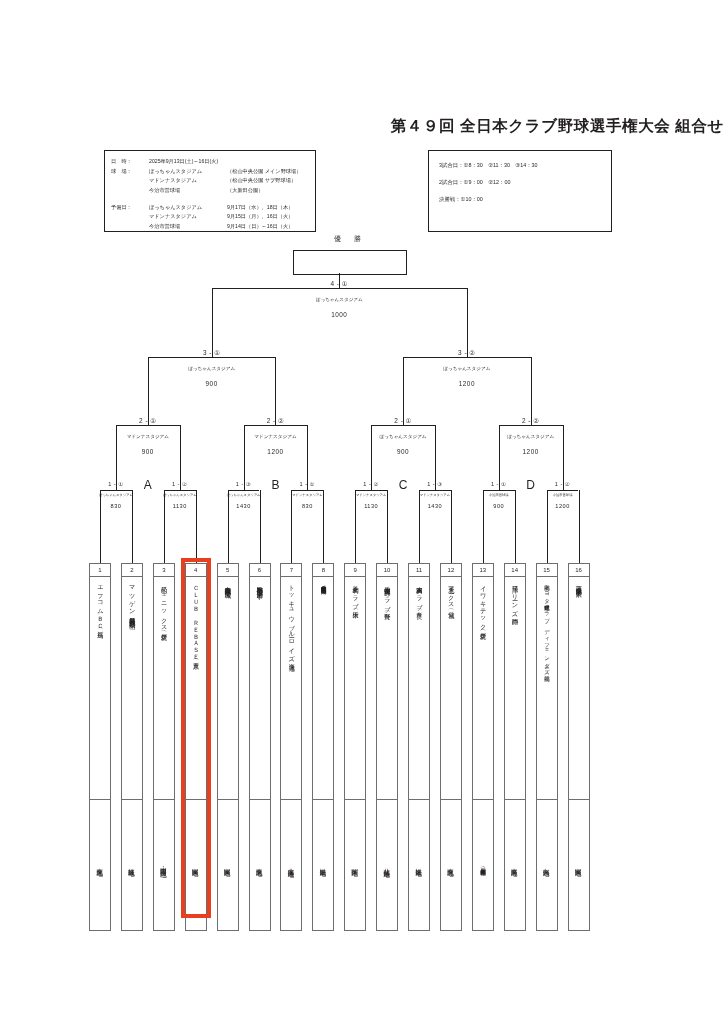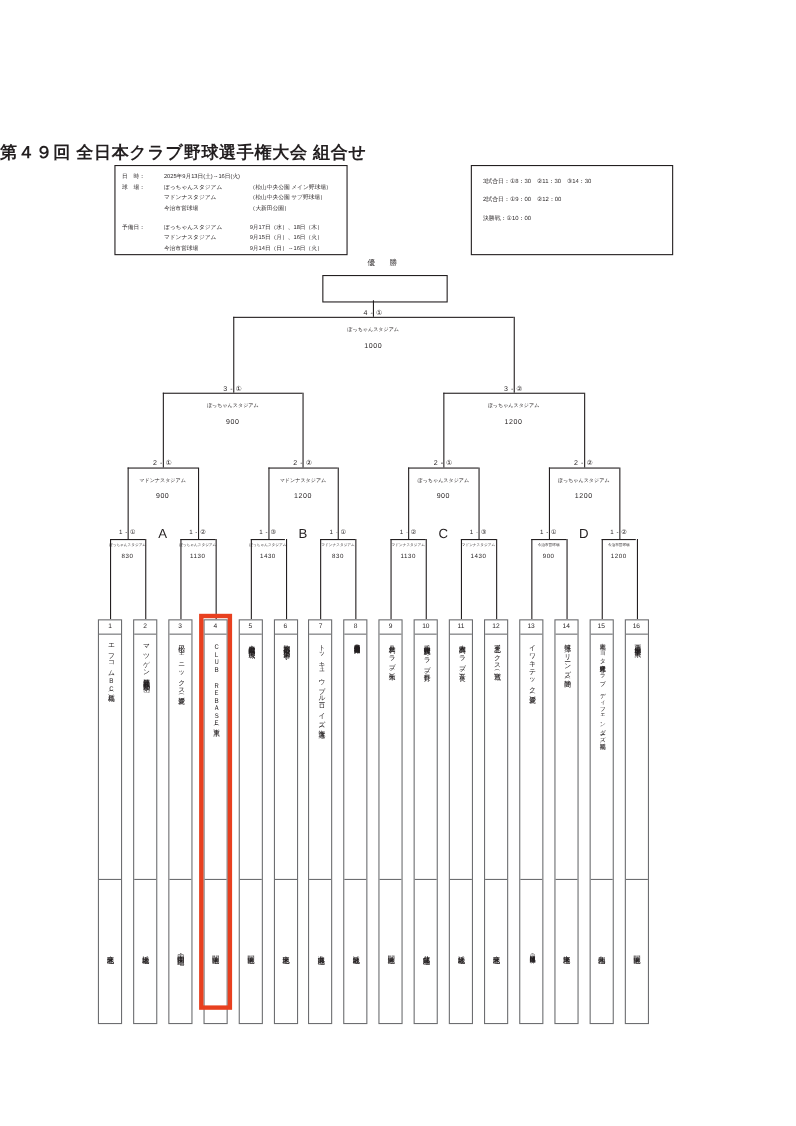--- a/index.html
+++ b/index.html
@@ -5,22 +5,22 @@
   html,body{margin:0;padding:0;}
   body{
     width:724px;height:1024px;background:#ffffff;
     font-family:"Liberation Sans","DejaVu Sans",sans-serif;
     color:#231f20;position:relative;overflow:hidden;
   }
   .page{position:relative;width:724px;height:1024px;}
 
   
   .title{
-    position:absolute;left:0;top:116px;width:724px;text-align:left;
-    font-size:15.5px;font-weight:bold;letter-spacing:0.6px;color:#231f20;margin-top:13px;
+    position:absolute;left:0;top:116px;width:724px;text-align:right;
+    font-size:15.5px;font-weight:bold;letter-spacing:0.6px;color:#231f20;
   }
 
   
   .info-box{
     position:absolute;border:1px solid #231f20;background:#fff;
     font-size:5.2px;line-height:1.85;color:#231f20;
   }
   #info-left{left:104px;top:150px;width:212px;height:82px;padding:6px 6px 0 6px;box-sizing:border-box;}
   #info-right{left:428px;top:150px;width:184px;height:82px;padding:9px 6px 0 10px;box-sizing:border-box;}
   .ln{white-space:nowrap;display:flex;}

